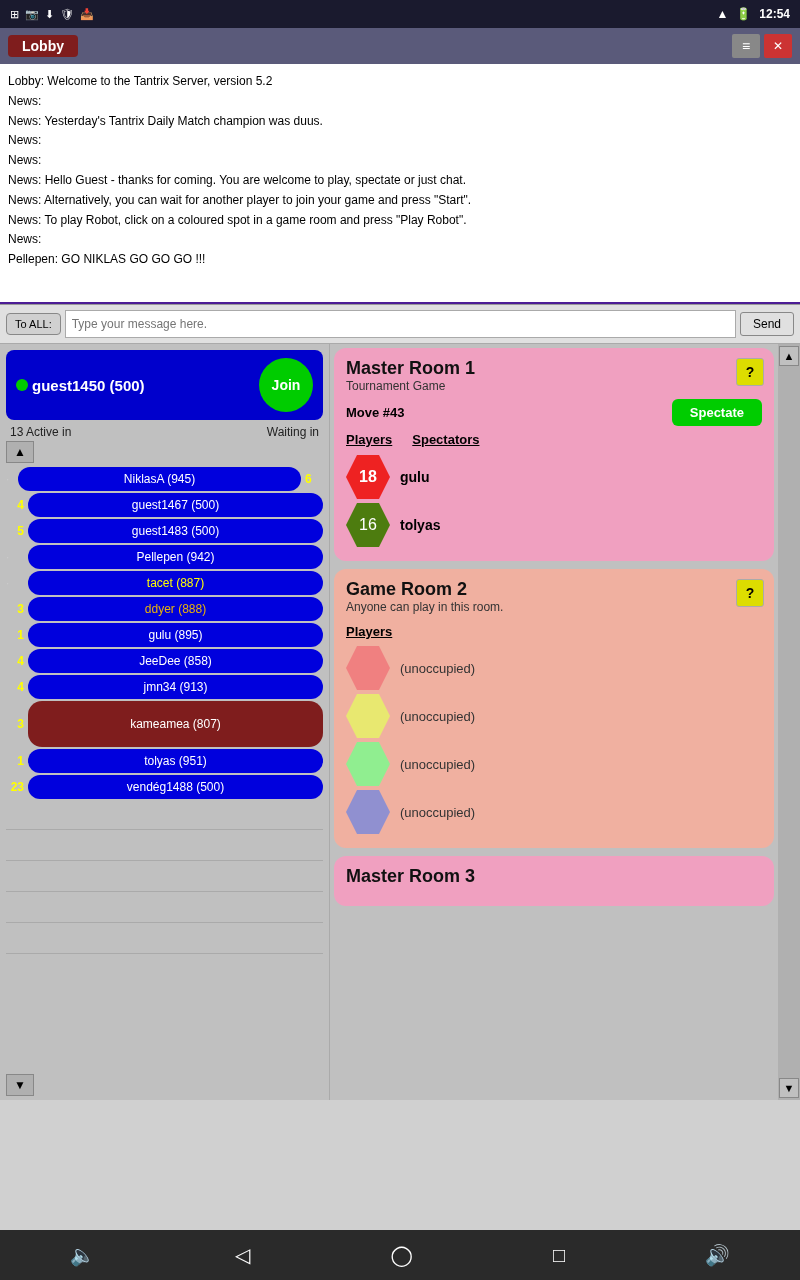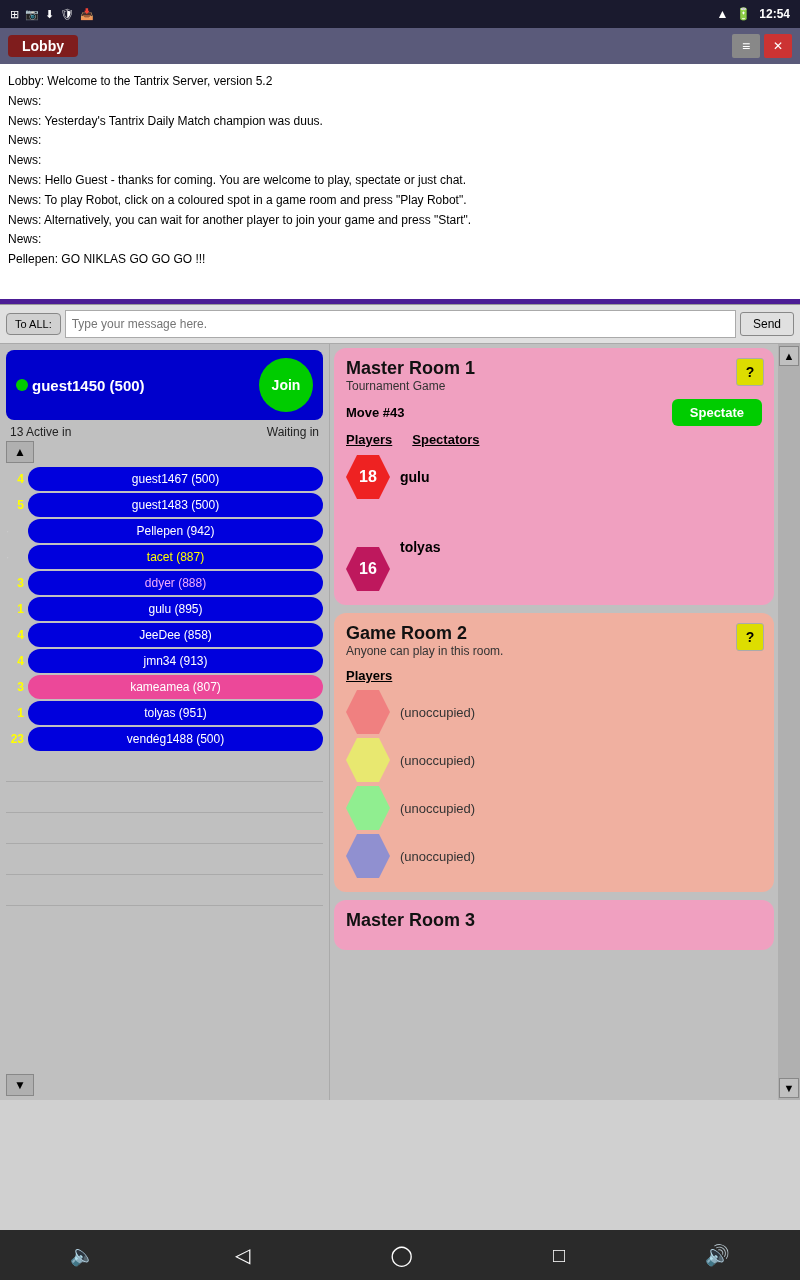--- a/index.html
+++ b/index.html
@@ -99,29 +99,29 @@
 </div>
 
 <div id="window-title-bar" style="background:#5a5a7a; height:36px; display:flex; align-items:center; padding:0 8px; justify-content:space-between;">
   <div style="background:#7f1d1d; color:white; font-size:14px; font-weight:bold; padding:3px 14px; border-radius:4px;">Lobby</div>
   <div style="display:flex; gap:4px;">
     <button style="background:#888; color:white; border:none; width:28px; height:24px; cursor:pointer; font-size:14px; border-radius:2px;">≡</button>
     <button style="background:#cc3333; color:white; border:none; width:28px; height:24px; cursor:pointer; font-size:12px; border-radius:2px;">✕</button>
   </div>
 </div>
 
-<div id="chat-area" style="background:white; height:240px; padding:8px; font-size:12px; line-height:1.65; overflow:hidden; border-bottom:5px solid #4c1d95;">
+<div id="chat-area" style="background:white; height:240px; padding:8px; font-size:12px; line-height:1.65; overflow:hidden; border-bottom:2px solid #4c1d95;">
   <div>Lobby: Welcome to the Tantrix Server, version 5.2</div>
   <div>News:</div>
   <div>News: Yesterday's Tantrix Daily Match champion was duus.</div>
   <div>News:</div>
   <div>News:</div>
   <div>News: Hello Guest - thanks for coming. You are welcome to play, spectate or just chat.</div>
+  <div>News: Alternatively, you can wait for another player to join your game and press "Start".</div>
   <div>News: To play Robot, click on a coloured spot in a game room and press "Play Robot".</div>
-  <div>News: Alternatively, you can wait for another player to join your game and press "Start".</div>
   <div>News:</div>
   <div>Pellepen: GO NIKLAS GO GO GO !!!</div>
 </div>
 
 <div id="chat-input-bar" style="display:flex; height:40px; background:#e0e0e0; align-items:center; padding:0 6px; gap:4px; border-bottom:1px solid #aaa;">
   <button style="background:#d0d0d0; border:1px solid #888; border-radius:4px; padding:4px 8px; font-size:11px; cursor:pointer; white-space:nowrap;">To ALL:</button>
   <input type="text" style="flex: 1 1 0%; height: 28px; border: 1px solid rgb(170, 170, 170); padding: 0px 6px; font-size: 12px; color: rgb(153, 153, 153); background: white;" placeholder="Type your message here.">
   <button style="background:#e0e0e0; border:1px solid #888; padding:4px 12px; font-size:12px; cursor:pointer; border-radius:3px;">Send</button>
 </div>
 
@@ -141,20 +141,25 @@
       <span>13  Active in</span>
       <span>Waiting in</span>
     </div>
 
     <div style="display:flex; justify-content:flex-start; padding:0 6px 2px 6px;">
       <button style="background:#b0b0b0; border:1px solid #888; width:28px; height:22px; cursor:pointer; font-size:12px;">▲</button>
     </div>
 
     <div id="players-list" style="flex:1; overflow:hidden; padding:0 6px;">
 
+      <div style="display:flex; align-items:center; margin:2px 0; gap:4px;">
+        <span style="color:#ccc; font-size:10px; width:8px;">·</span>
+        <button style="flex:1; background:#0000dd; color:white; border:none; border-radius:14px; padding:5px 0; font-size:12px; cursor:pointer;">NiklasA  (945)</button>
+        <span style="color:#ffff00; font-size:12px; font-weight:bold; width:18px;">6</span>
+      </div>
 
       <div style="display:flex; align-items:center; margin:2px 0; gap:4px;">
         <span style="color:#ffff00; font-size:12px; font-weight:bold; width:18px; text-align:right;">4</span>
         <button style="flex:1; background:#0000dd; color:white; border:none; border-radius:14px; padding:5px 0; font-size:12px; cursor:pointer;">guest1467  (500)</button>
       </div>
 
       <div style="display:flex; align-items:center; margin:2px 0; gap:4px;">
         <span style="color:#ffff00; font-size:12px; font-weight:bold; width:18px; text-align:right;">5</span>
         <button style="flex:1; background:#0000dd; color:white; border:none; border-radius:14px; padding:5px 5px; font-size:12px; cursor:pointer;">guest1483  (500)</button>
       </div>
@@ -164,41 +169,41 @@
         <button style="flex:1; background:#0000dd; color:white; border:none; border-radius:14px; padding:5px 0; font-size:12px; cursor:pointer;">Pellepen  (942)</button>
       </div>
 
       <div style="display:flex; align-items:center; margin:2px 0; gap:4px;">
         <span style="color:#ccc; font-size:10px; width:18px;">·</span>
         <button style="flex:1; background:#0000dd; color:#ffff00; border:none; border-radius:14px; padding:5px 0; font-size:12px; cursor:pointer;">tacet  (887)</button>
       </div>
 
       <div style="display:flex; align-items:center; margin:2px 0; gap:4px;">
         <span style="color:#ffff00; font-size:12px; font-weight:bold; width:18px; text-align:right;">3</span>
-        <button style="flex:1; background:#0000dd; color:#f0abfc; border:none; border-radius:14px; padding:5px 0; font-size:12px; cursor:pointer;">ddyer  (888)</button>
+        <button style="flex:1; background:#0000dd; color:#eab308; border:none; border-radius:14px; padding:5px 0; font-size:12px; cursor:pointer;">ddyer  (888)</button>
       </div>
 
       <div style="display:flex; align-items:center; margin:2px 0; gap:4px;">
         <span style="color:#ffff00; font-size:12px; font-weight:bold; width:18px; text-align:right;">1</span>
         <button style="flex:1; background:#0000dd; color:white; border:none; border-radius:14px; padding:5px 0; font-size:12px; cursor:pointer;">gulu  (895)</button>
       </div>
 
       <div style="display:flex; align-items:center; margin:2px 0; gap:4px;">
         <span style="color:#ffff00; font-size:12px; font-weight:bold; width:18px; text-align:right;">4</span>
         <button style="flex:1; background:#0000dd; color:white; border:none; border-radius:14px; padding:5px 8px; font-size:12px; cursor:pointer;">JeeDee  (858)</button>
       </div>
 
       <div style="display:flex; align-items:center; margin:2px 0; gap:4px;">
         <span style="color:#ffff00; font-size:12px; font-weight:bold; width:18px; text-align:right;">4</span>
         <button style="flex:1; background:#0000dd; color:white; border:none; border-radius:14px; padding:5px 0; font-size:12px; cursor:pointer;">jmn34  (913)</button>
       </div>
 
       <div style="display:flex; align-items:center; margin:2px 0; gap:4px;">
         <span style="color:#ffff00; font-size:12px; font-weight:bold; width:18px; text-align:right;">3</span>
-        <button style="flex:1; background:#ec4899; color:white; border:none; border-radius:14px; padding:5px 0; font-size:12px; cursor:pointer;">kameamea  (807)</button>
+        <button style="flex:1; background:#7f1d1d; color:white; border:none; border-radius:14px; padding:16px 0; font-size:12px; cursor:pointer;">kameamea  (807)</button>
       </div>
 
       <div style="display:flex; align-items:center; margin:2px 0; gap:4px;">
         <span style="color:#ffff00; font-size:12px; font-weight:bold; width:18px; text-align:right;">1</span>
         <button style="flex:1; background:#0000dd; color:white; border:none; border-radius:14px; padding:5px 0; font-size:12px; cursor:pointer;">tolyas  (951)</button>
       </div>
 
       <div style="display:flex; align-items:center; margin:2px 0; gap:4px;">
         <span style="color:#ffff00; font-size:12px; font-weight:bold; width:18px; text-align:right;">23</span>
         <button style="flex:1; background:#0000dd; color:white; border:none; border-radius:14px; padding:5px 0; font-size:12px; cursor:pointer;">vendég1488  (500)</button>
@@ -232,21 +237,21 @@
       <div style="display:flex; gap:20px; margin-bottom:8px;">
         <span style="font-size:13px; font-weight:bold; text-decoration:underline;">Players</span>
         <span style="font-size:13px; font-weight:bold; text-decoration:underline;">Spectators</span>
       </div>
 
       <div style="display:flex; align-items:center; gap:10px; margin:4px 0;">
         <div style="width:44px; height:44px; display:flex; align-items:center; justify-content:center; font-size:16px; font-weight:bold; color:white; clip-path:polygon(25% 0%, 75% 0%, 100% 50%, 75% 100%, 25% 100%, 0% 50%); background:#ee2222;">18</div>
         <span style="font-size:14px; font-weight:bold;">gulu</span>
       </div>
       <div style="display:flex; align-items:center; gap:10px; margin:4px 0;">
-        <div style="width:44px; height:44px; display:flex; align-items:center; justify-content:center; font-size:16px; font-weight:bold; color:white; clip-path:polygon(25% 0%, 75% 0%, 100% 50%, 75% 100%, 25% 100%, 0% 50%); background:#be185d;margin-top:44px;">16</div>
+        <div style="width:44px; height:44px; display:flex; align-items:center; justify-content:center; font-size:16px; font-weight:normal; color:white; clip-path:polygon(25% 0%, 75% 0%, 100% 50%, 75% 100%, 25% 100%, 0% 50%); background:#4d7c0f;">16</div>
         <span style="font-size:14px; font-weight:bold;">tolyas</span>
       </div>
     </div>
 
     <div style="background:#f0b0a0; border-radius:12px; padding:10px 12px; position:relative;">
       <div style="font-size:18px; font-weight:bold; color:#111;">Game Room 2</div>
       <div style="font-size:12px; color:#333; margin-bottom:8px;">Anyone can play in this room.</div>
       <button style="background:#dddd00; border:1px solid #aaa; width:28px; height:28px; font-size:14px; font-weight:bold; cursor:pointer; border-radius:3px; position:absolute; top:10px; right:10px;">?</button>
 
       <div style="margin-bottom:6px;">

